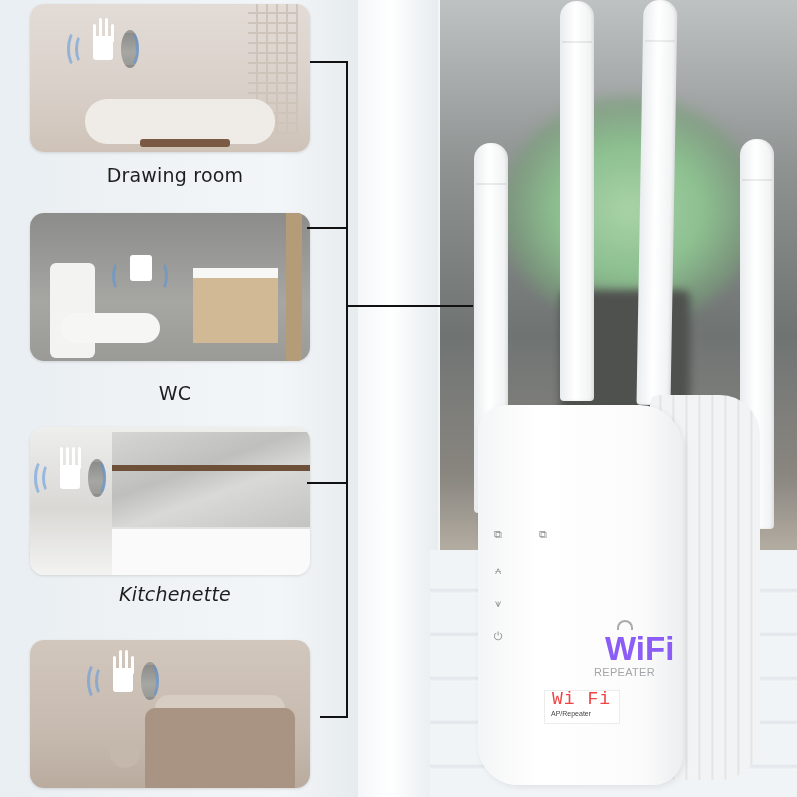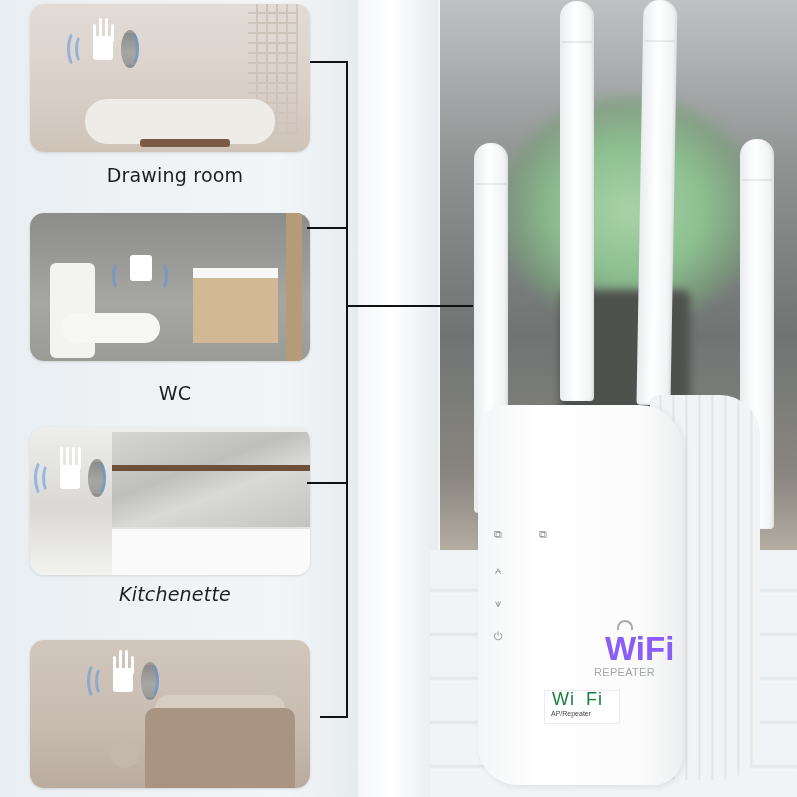--- a/index.html
+++ b/index.html
@@ -116,22 +116,22 @@
     }
     .brand-sub {
       position: absolute; left: 594px; top: 666px; font-family: "Liberation Sans", sans-serif;
       font-size: 11px; color: #a3a6a8; letter-spacing: 0.3px;
     }
     .sticker {
       position: absolute; left: 544px; top: 690px; width: 76px; height: 34px;
       background: #ffffff; border: 1px solid #ececec;
     }
     .sticker-wifi {
-      position: absolute; left: 552px; top: 689px; font-family: Liberation Sans, sans-serif;
-      font-size: 18px; color: #15803d; letter-spacing: 1px;
+      position: absolute; left: 552px; top: 689px; font-family: Liberation Mono, monospace;
+      font-size: 18px; color: #ef4444; letter-spacing: 1px;
     }
     .sticker-sub {
       position: absolute; left: 551px; top: 710px; font-family: "Liberation Sans", sans-serif;
       font-size: 7px; color: #444;
     }
   </style>
 </head>
 <body>
 
 <div class="bg-wall"></div>

